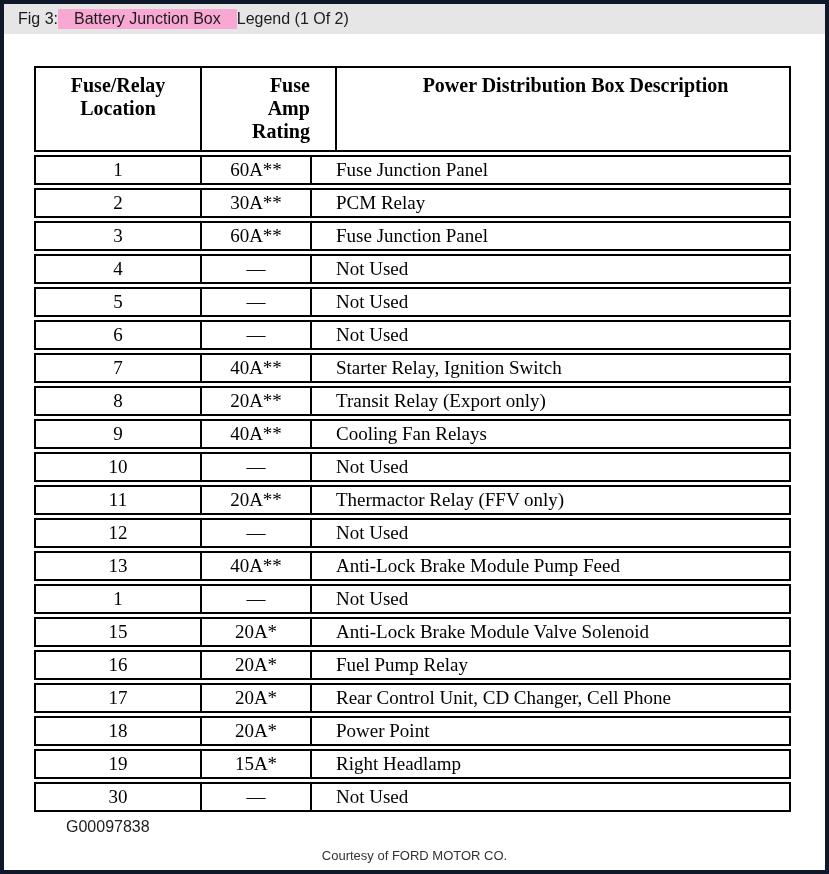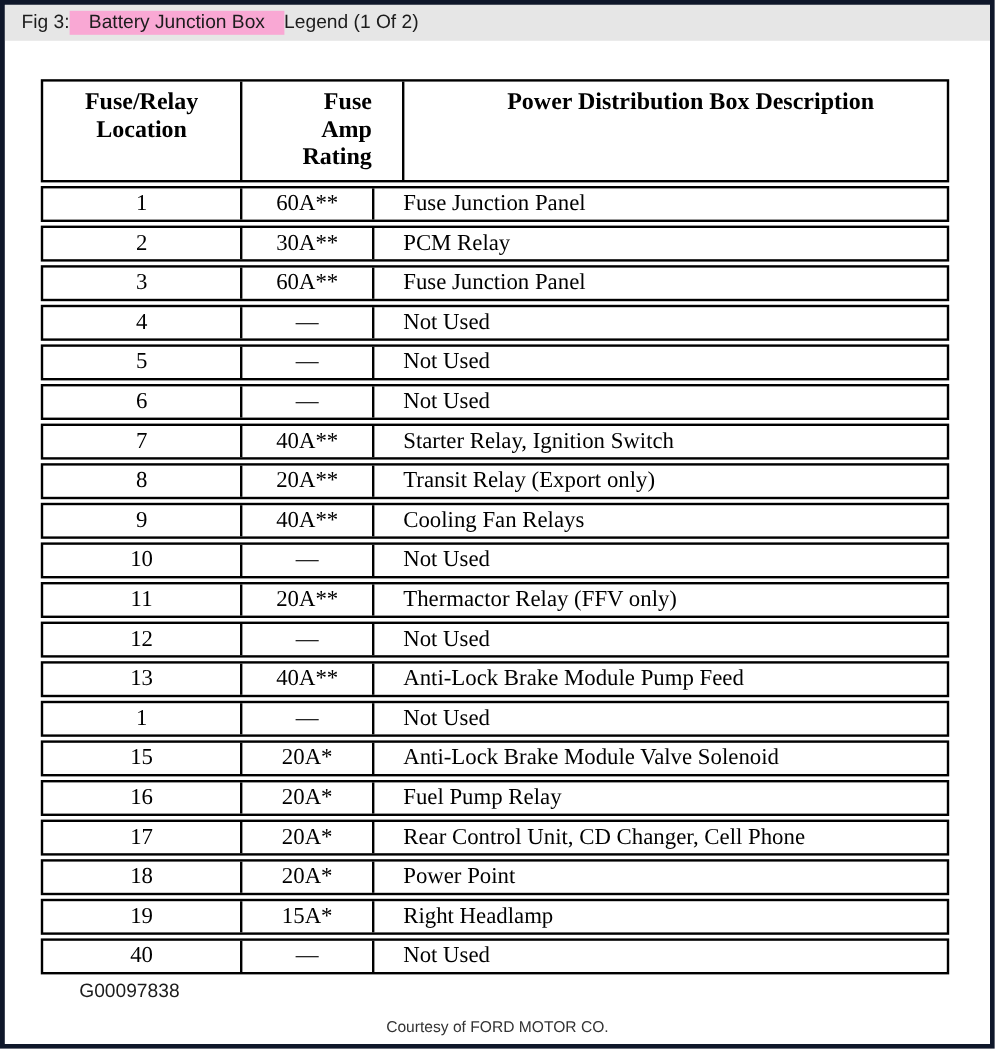--- a/index.html
+++ b/index.html
@@ -218,21 +218,21 @@
         <div class="c-loc">18</div>
         <div class="c-amp">20A*</div>
         <div class="c-desc">Power Point</div>
       </div>
         <div class="body-row">
         <div class="c-loc">19</div>
         <div class="c-amp">15A*</div>
         <div class="c-desc">Right Headlamp</div>
       </div>
         <div class="body-row">
-        <div class="c-loc">40</div>
+        <div class="c-loc">30</div>
         <div class="c-amp">—</div>
         <div class="c-desc">Not Used</div>
       </div>
       </div>
 
     <div class="figure-id">G00097838</div>
   </div>
 
   <div class="courtesy">Courtesy of FORD MOTOR CO.</div>
 

